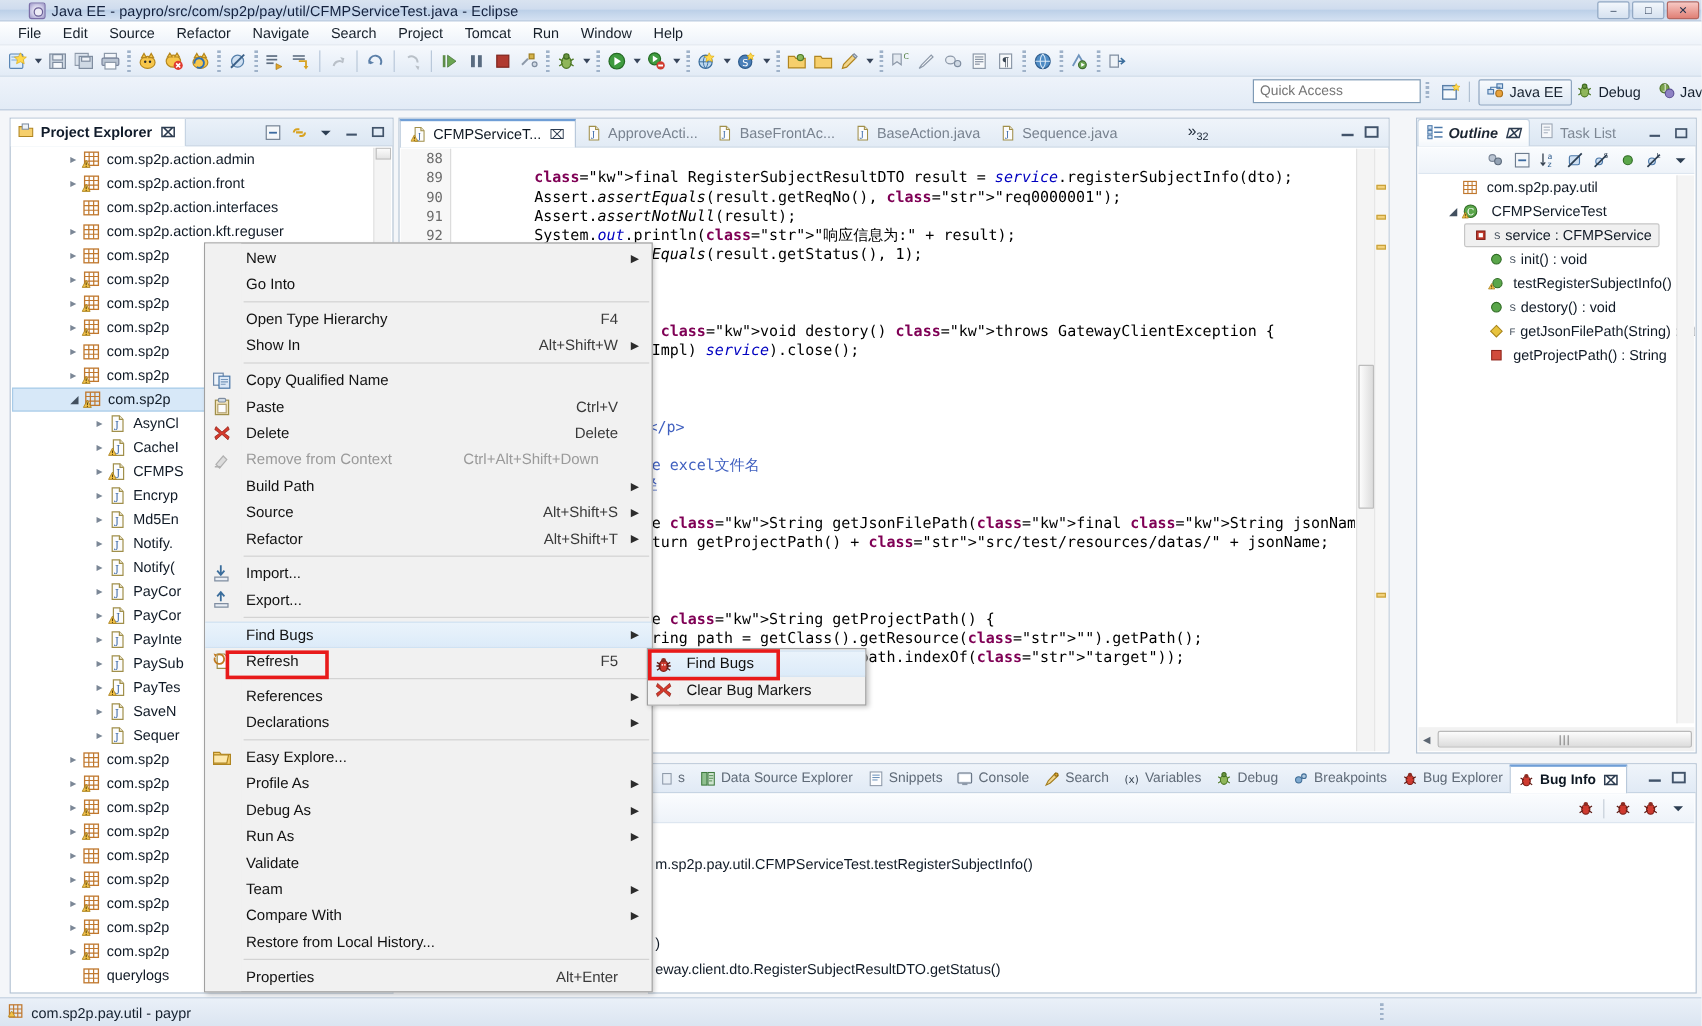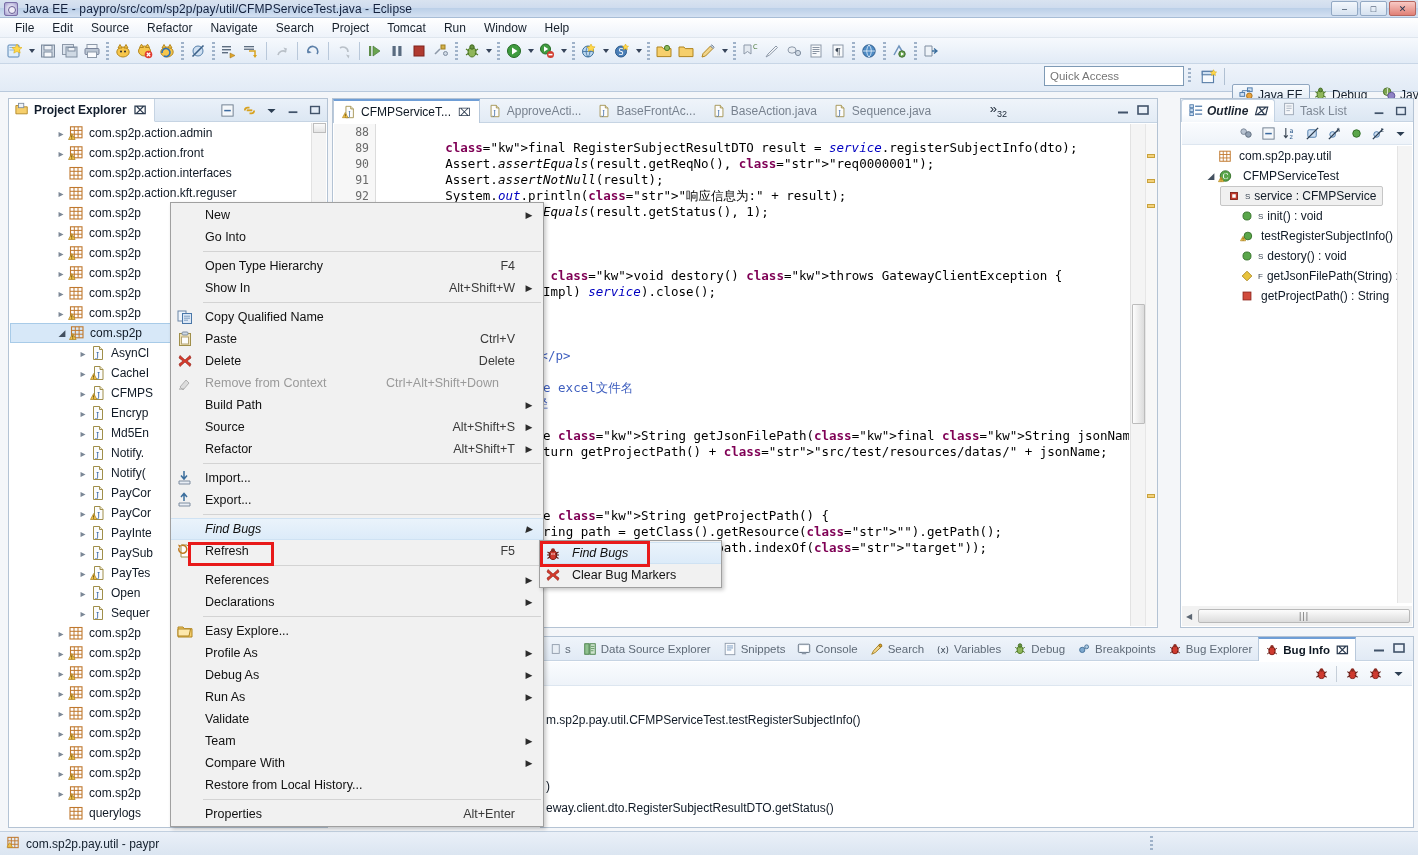--- a/index.html
+++ b/index.html
@@ -16,21 +16,21 @@
     position: relative;
     width: 1418px; height: 855px;
     background: #f4f6f9;
   }
 
   
   .titlebar {
     position: absolute; left: 0; top: 0; width: 1418px; height: 18px;
     background: linear-gradient(to bottom, #d9e3f0 0%, #cfdcee 45%, #bcd0e8 50%, #d4e1f2 100%);
     border-bottom: 1px solid #a8bdd6;
-    display: flex; align-items: center;
+    display: flex; align-items: center; padding-left: 20px;
   }
   .title-icon {
     width: 14px; height: 14px; margin: 0 5px 0 4px;
     border: 1px solid #7b6fa8; border-radius: 2px;
     background: radial-gradient(circle at 50% 50%, #ffffff 0%, #cfcde8 55%, #9f97c8 100%);
     position: relative; flex: none;
   }
   .title-icon::after {
     content: ""; position: absolute; left: 3px; top: 3px; width: 6px; height: 6px;
     border-radius: 50%; border: 1px solid #6a5f96; background: #eeecf7;
@@ -82,21 +82,21 @@
   .qa-input {
     position: absolute; left: 1044px; top: 66px; width: 140px; height: 20px;
     border: 1px solid #7e9ab5; background: #fff; font-size: 11.5px; color: #6d6d6d;
     padding: 2px 5px; font-family: "Liberation Sans", sans-serif;
   }
   .qa-dots { position: absolute; left: 1188px; top: 68px; width: 3px; height: 16px;
     background-image: repeating-linear-gradient(to bottom, #9fb2c9 0 2px, transparent 2px 4px); }
   .persp-open { position: absolute; left: 1200px; top: 68px; width: 18px; height: 18px; }
   .persp-sep { position: absolute; left: 1224px; top: 68px; width: 1px; height: 17px; background: #b0c0d2; }
   .persp {
-    position: absolute; top: 84px; height: 22px; display: flex; align-items: center;
+    position: absolute; top: 66px; height: 22px; display: flex; align-items: center;
     gap: 4px; padding: 0 6px; font-size: 12px; color: #15202e; white-space: nowrap;
   }
   .persp.active {
     border: 1px solid #8fa6c0; border-radius: 2px;
     background: linear-gradient(to bottom, #f7fafd, #dde8f4);
   }
 
   
   .panel { position: absolute; background: #fff; }
   .vtab {
@@ -229,21 +229,21 @@
     box-shadow: 2px 2px 4px rgba(0,0,0,0.22); font-size: 12.5px; color: #111;
     padding: 1px 0;
   }
   .ctxmenu .gutterstrip {
     position: absolute; left: 0; top: 0; bottom: 0; width: 30px; background: #f1f1f1;
   }
   .mrow {
     position: relative; height: 22px; display: flex; align-items: center;
     padding-left: 34px; padding-right: 10px; white-space: nowrap;
   }
-  .mrow.hl { background: linear-gradient(to bottom,#eaf3fb,#dcebf9); border-top:1px solid #cfe2f3; border-bottom:1px solid #cfe2f3;font-style:italic; }
+  .mrow.hl { background: linear-gradient(to bottom,#eaf3fb,#dcebf9); border-top:1px solid #cfe2f3; border-bottom:1px solid #cfe2f3; }
   .mrow .mlabel { flex: 1; }
   .mrow.disabled, .mrow.disabled .macc { color: #9a9a9a; gap: 16px; }
   .macc { color: #3a3a3a; margin-left: 24px; }
   .marrow { margin-left: 10px; width: 8px; text-align: center; color: #2c2c2c; font-size: 9px; }
   .micon { position: absolute; left: 6px; top: 3px; width: 16px; height: 16px; }
   .msep { height: 1px; background: #d3d3d3; margin: 3px 2px 3px 32px; }
   .hlbox {
     position: absolute; border: 3px solid #e81a1a; pointer-events: none;
   }
 </style>
@@ -908,21 +908,21 @@
         <div class="trow">
           <span style="width: 66px; flex: 0 0 auto;"></span>
           <span class="twist closed"></span>
           <span style="display: flex; align-items: center; flex: 0 0 auto; width: 18px;">
             <svg width="16" height="16" viewBox="0 0 16 16">
               <path d="M3.5 1.5 h6 l3 3 v10 h-9z" fill="#fcfcfc" stroke="#a08f4a"></path>
               <path d="M9.5 1.5 v3 h3" fill="#ece6cf" stroke="#a08f4a"></path>
               <text x="7.5" y="12" font-size="8" font-family="DejaVu Serif" fill="#2e5fa3" text-anchor="middle">J</text>
             </svg>
           </span>
-          <span class="tlabel">Open</span>
+          <span class="tlabel">SaveN</span>
         </div>
         <div class="trow">
           <span style="width: 66px; flex: 0 0 auto;"></span>
           <span class="twist closed"></span>
           <span style="display: flex; align-items: center; flex: 0 0 auto; width: 18px;">
             <svg width="16" height="16" viewBox="0 0 16 16">
               <path d="M3.5 1.5 h6 l3 3 v10 h-9z" fill="#fcfcfc" stroke="#a08f4a"></path>
               <path d="M9.5 1.5 v3 h3" fill="#ece6cf" stroke="#a08f4a"></path>
               <text x="7.5" y="12" font-size="8" font-family="DejaVu Serif" fill="#2e5fa3" text-anchor="middle">J</text>
             </svg>

